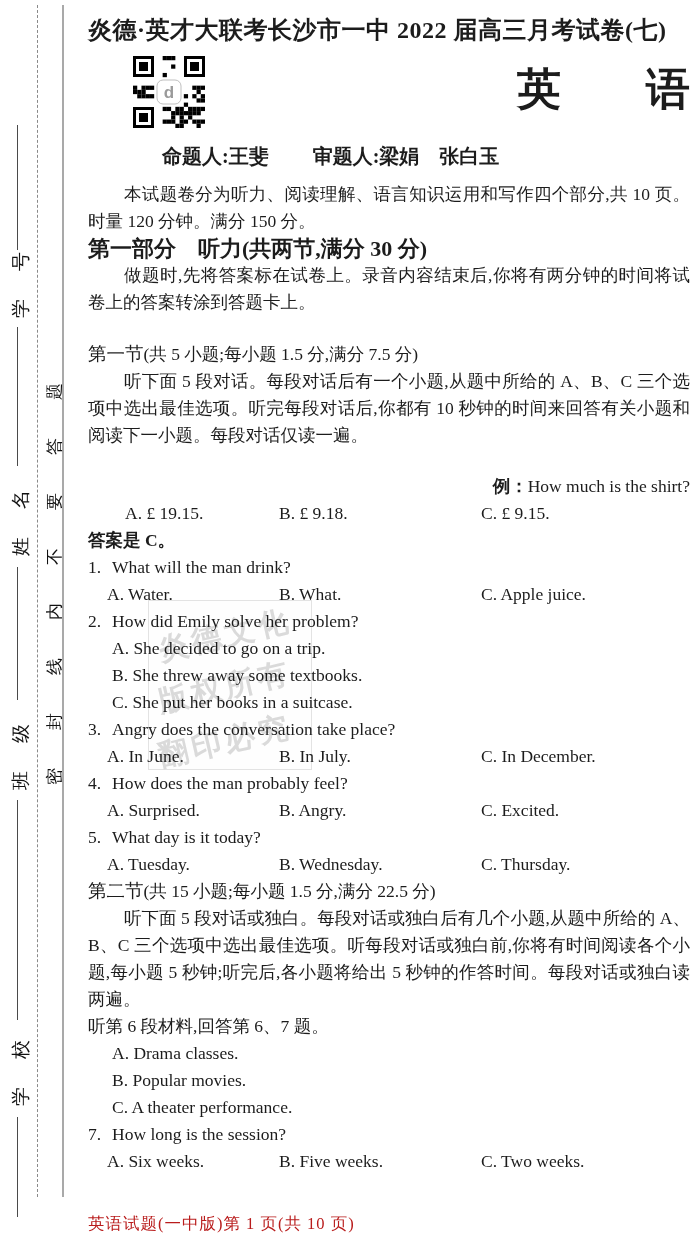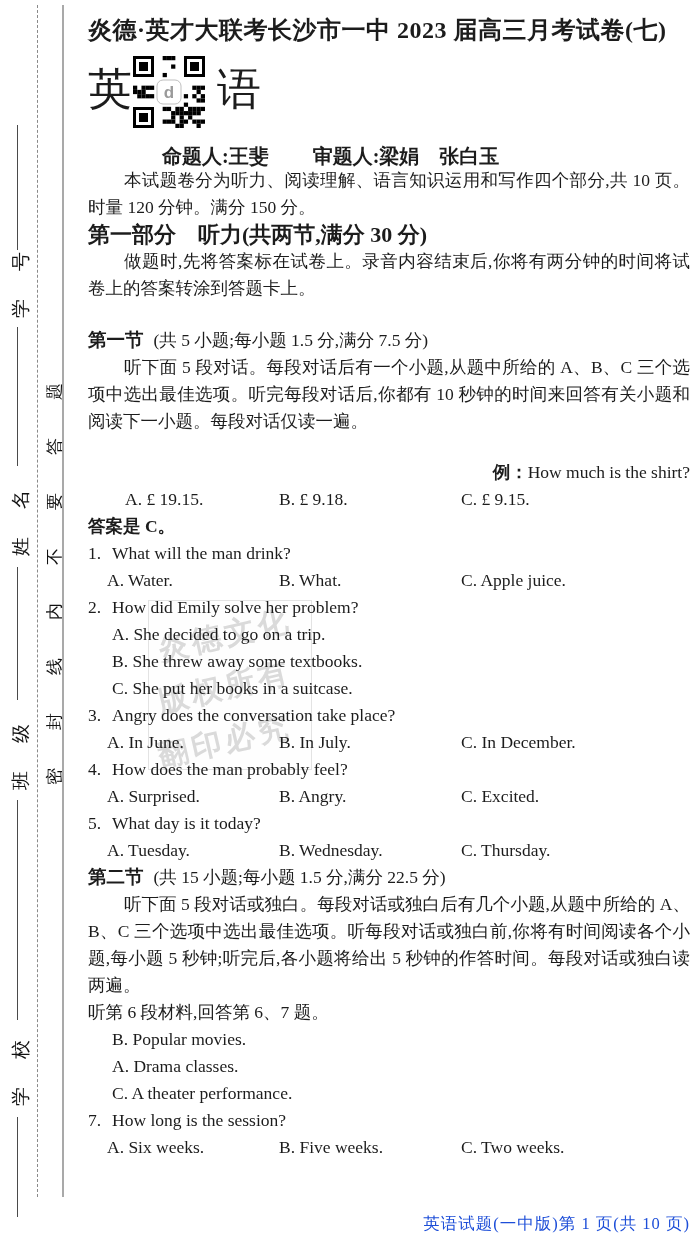--- a/index.html
+++ b/index.html
@@ -33,45 +33,45 @@
     position:absolute;left:8px;font-size:30px;font-weight:bold;color:#dadada;
     letter-spacing:4px;transform:rotate(-13deg);white-space:nowrap;
     font-family:"Liberation Sans",sans-serif;
   }
   .wm1{top:14px;} .wm2{top:66px;} .wm3{top:120px;}
   
   .qr{position:absolute;left:133px;top:56px;width:72px;height:72px;z-index:2;}
   
   .content{position:absolute;left:88px;top:14px;width:602px;z-index:2;font-size:17.5px;line-height:27px;}
   .exam-title{font-size:24px;line-height:32px;font-weight:900;white-space:nowrap;letter-spacing:0.5px;}
-  .subject-row{margin-top:21px;height:46px;text-align:left;font-size:44px;line-height:46px;font-weight:normal;}
+  .subject-row{margin-top:21px;height:46px;text-align:right;font-size:44px;line-height:46px;font-weight:bold;}
   .subject-row .s2{margin-left:85px;}
   .setters{margin-top:32px;font-size:20px;line-height:22px;font-weight:bold;padding-left:74px;white-space:nowrap;}
   .setters .reviewer{margin-left:44px;}
   .para{text-indent:36px;text-align:justify;}
-  .p1{}
+  .p1{margin-top:14px;}
   .part-heading{font-weight:bold;font-size:22px;}
   .sec-head{white-space:nowrap;}
-  .sec-head .sec-title{font-weight:bold;font-size:18.5px;}
-  .sec-head .sec-meta{margin-left:10px;text-align:center;}
+  .sec-head .sec-title{font-weight:normal;font-size:18.5px;}
+  .sec-head .sec-meta{text-align:center;}
   .gap-top{margin-top:25px;}
   .gap-top2{margin-top:24px;text-align:right;}
   .qline{white-space:nowrap;}
   .qline .qnum{display:inline-block;min-width:24px;}
   .example .exlabel{display:inline-block;min-width:37px;font-weight:bold;}
   .answer-line{font-weight:bold;}
   .opt-row{position:relative;height:27px;}
   .opt-row .oA{position:absolute;left:19px;white-space:nowrap;}
   .opt-row .oB{position:absolute;left:191px;white-space:nowrap;}
-  .opt-row .oC{position:absolute;left:373px;white-space:nowrap;}
+  .opt-row .oC{position:absolute;left:393px;white-space:nowrap;}
   .opt-row.ex .oA{left:37px;}
   .opt-stacked{padding-left:24px;white-space:nowrap;}
   .footer{
-    position:absolute;left:88px;top:1213px;width:602px;text-align:right;
-    font-size:16.5px;color:#1d4ed8;z-index:2;letter-spacing:1px;
+    position:absolute;left:88px;top:1213px;width:602px;text-align:left;
+    font-size:16.5px;color:#b91c1c;z-index:2;letter-spacing:1px;
   }
 </style>
 </head>
 <body>
 
 <div class="page">
 
   <div class="vline-dashed"></div>
   <div class="vline-solid"></div>
   <div class="seal-text">密封线内不要答题</div>
@@ -166,21 +166,21 @@
       </g>
       <g>
         <rect x="24" y="24" width="24" height="24" rx="6" fill="#ffffff" stroke="#bfbfbf" stroke-width="1"></rect>
         <text id="qr-logo-letter" x="36" y="42" text-anchor="middle" font-size="17" font-weight="bold" fill="#9a9a9a" font-family="Liberation Sans, sans-serif">d</text>
       </g>
     </svg>
   </div>
 
   <div class="content">
 
-    <div class="exam-title">炎德·英才大联考长沙市一中 2023 届高三月考试卷(七)</div>
+    <div class="exam-title">炎德·英才大联考长沙市一中 2022 届高三月考试卷(七)</div>
 
     <div class="subject-row">
       <span class="s1">英</span><span class="s2">语</span>
     </div>
 
     <div class="setters">
       <span>命题人:王斐</span><span class="reviewer">审题人:梁娟　张白玉</span>
     </div>
 
     <div class="para p1">本试题卷分为听力、阅读理解、语言知识运用和写作四个部分,共 10 页。时量 120 分钟。满分 150 分。</div>
@@ -248,22 +248,22 @@
       <span class="oB">B. Wednesday.</span>
       <span class="oC">C. Thursday.</span>
     </div>
 
     <div class="sec-head">
       <span class="sec-title">第二节</span><span class="sec-meta">(共 15 小题;每小题 1.5 分,满分 22.5 分)</span>
     </div>
     <div class="para">听下面 5 段对话或独白。每段对话或独白后有几个小题,从题中所给的 A、B、C 三个选项中选出最佳选项。听每段对话或独白前,你将有时间阅读各个小题,每小题 5 秒钟;听完后,各小题将给出 5 秒钟的作答时间。每段对话或独白读两遍。</div>
     <div>听第 6 段材料,回答第 6、7 题。</div>
 
+    <div class="opt-stacked">A. Drama classes.</div>
     <div class="opt-stacked">B. Popular movies.</div>
-    <div class="opt-stacked">A. Drama classes.</div>
     <div class="opt-stacked">C. A theater performance.</div>
 
     <div class="qline">
       <span class="qnum">7.</span><span>How long is the session?</span>
     </div>
     <div class="opt-row">
       <span class="oA">A. Six weeks.</span>
       <span class="oB">B. Five weeks.</span>
       <span class="oC">C. Two weeks.</span>
     </div>

